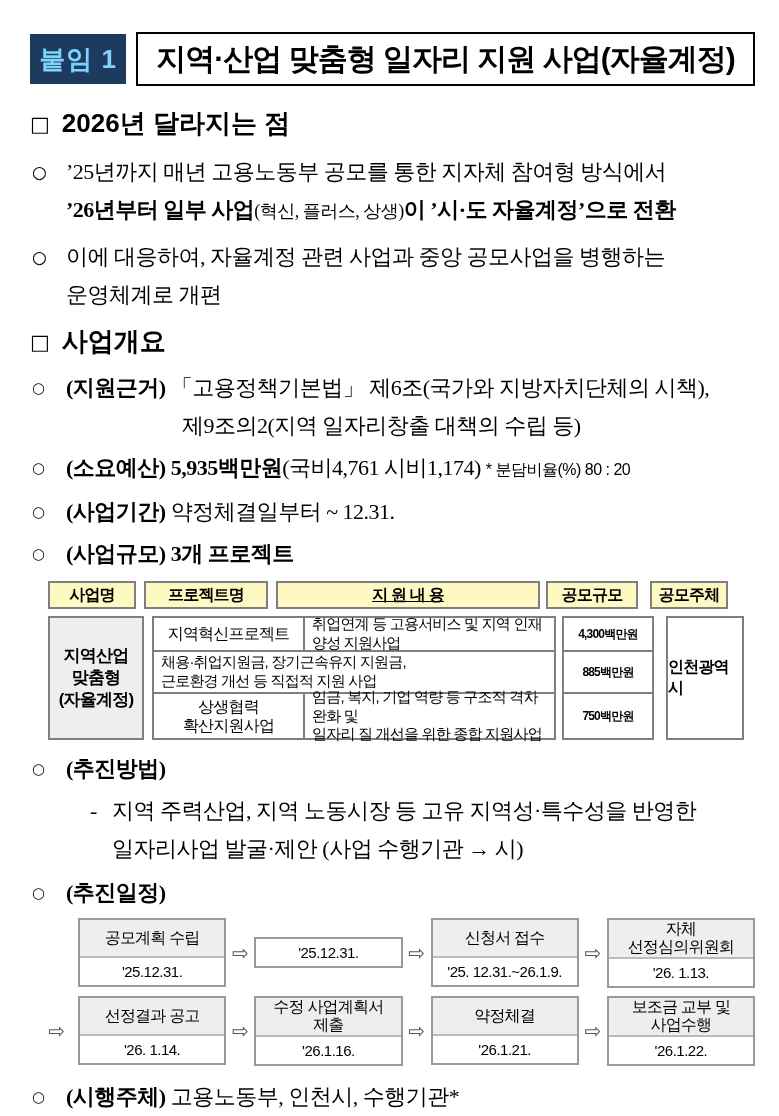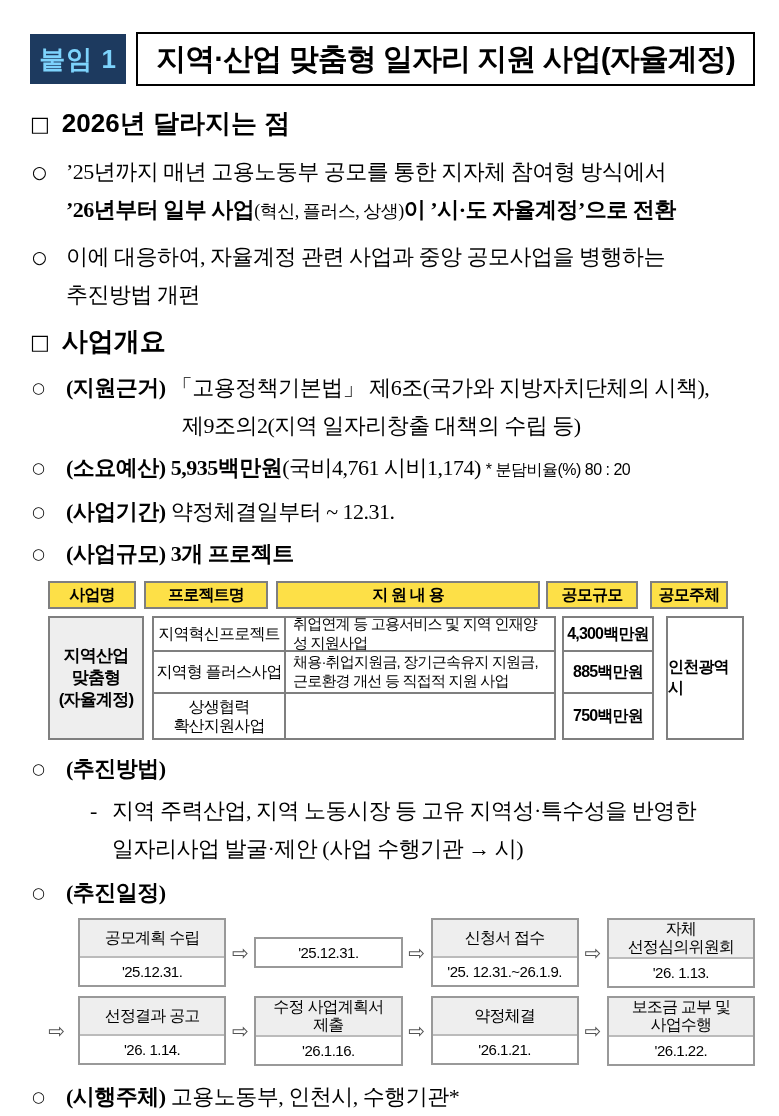--- a/index.html
+++ b/index.html
@@ -46,47 +46,47 @@
   .indent2 { padding-left:116px; }
   .note-small { font-family:"Liberation Sans", sans-serif; font-size:16px; letter-spacing:-0.5px; }
   .amount { font-weight:bold; }
   .dash-item { display:flex; margin-top:4px; font-size:22px; line-height:38px; padding-left:60px; letter-spacing:-0.5px; }
   .dash-item .dash { width:22px; flex:0 0 auto; }
 
   
   .tbl { margin:8px 0 0 18px; font-family:"Liberation Sans", sans-serif; letter-spacing:-0.8px; }
   .tbl-header { display:flex; }
   .th {
-    border:2px solid #7f7f7f; background:#fde047; height:28px;
+    border:2px solid #7f7f7f; background:#fef9c3; height:28px;
     display:flex; align-items:center; justify-content:center;
     font-weight:bold; font-size:16px;
   }
   .tbl-body { display:flex; margin-top:7px; align-items:stretch; }
   .group-box {
     width:96px; flex:0 0 auto; border:2px solid #7f7f7f; background:#eeeeee;
     display:flex; align-items:center; justify-content:center; text-align:center;
     font-weight:bold; font-size:17px; line-height:1.3;
   }
   .mid-grid { width:404px; flex:0 0 auto; margin-left:8px; border:2px solid #7f7f7f; background:#fff; }
   .mid-row { display:flex; border-bottom:2px solid #7f7f7f; }
   .mid-row:last-child { border-bottom:none; }
   .cell-project {
-    width:132px; flex:0 0 auto; border-right:2px solid #7f7f7f;
+    width:151px; flex:0 0 auto; border-right:2px solid #7f7f7f;
     display:flex; align-items:center; justify-content:center; text-align:center;
     font-size:16px; line-height:1.2; padding:2px 0;
   }
   .cell-content {
     flex:1 1 auto; display:flex; align-items:center; padding:2px 4px 2px 7px;
     font-size:15px; line-height:1.25;
   }
   .r1 { height:34px; } .r2 { height:42px; } .r3 { height:44px; }
   .budget-col { width:92px; flex:0 0 auto; margin-left:6px; border:2px solid #7f7f7f; background:#fff; }
   .budget-cell {
     display:flex; align-items:center; justify-content:center;
-    font-weight:bold; font-size:16px; border-bottom:2px solid #7f7f7f;
+    font-weight:bold; font-size:12px; border-bottom:2px solid #7f7f7f;
   }
   .budget-cell:last-child { border-bottom:none; }
   .owner-box {
     width:78px; flex:0 0 auto; margin-left:12px; border:2px solid #7f7f7f; background:#fff;
     display:flex; align-items:center; justify-content:center;
     font-weight:bold; font-size:16px;
   }
   .prewrap { white-space:pre-line; }
 
   
@@ -131,21 +131,21 @@
     <div class="bullet-text">
       <div>’25년까지 매년 고용노동부 공모를 통한 지자체 참여형 방식에서</div>
       <div><span class="b">’26년부터 일부 사업</span><span class="small-paren">(혁신, 플러스, 상생)</span><span class="b">이 ’시·도 자율계정’으로 전환</span></div>
     </div>
   </div>
 
   <div class="bullet" style="margin-top:8px;">
     <span class="mk">○</span>
     <div class="bullet-text">
       <div>이에 대응하여, 자율계정 관련 사업과 중앙 공모사업을 병행하는</div>
-      <div>추진방법 개편</div>
+      <div>운영체계로 개편</div>
     </div>
   </div>
 
   <div class="sec-heading" style="margin-top:10px;">
     <span class="sq">□</span>
     <span>사업개요</span>
   </div>
 
   <div class="bullet" style="margin-top:10px;">
     <span class="mk sm">○</span>
@@ -177,41 +177,42 @@
     <div class="bullet-text">
       <span class="b">(사업규모)</span>
       <span class="b">3개 프로젝트</span>
     </div>
   </div>
 
   <div class="tbl">
     <div class="tbl-header">
       <div class="th" style="width:88px;">사업명</div>
       <div class="th" style="width:124px; margin-left:8px;">프로젝트명</div>
-      <div class="th" style="width:264px; margin-left:8px;">지 원 내 용</div>
+      <div class="th" style="width:264px; margin-left:8px;text-decoration:underline;">지 원 내 용</div>
       <div class="th" style="width:92px; margin-left:6px;">공모규모</div>
       <div class="th" style="width:78px; margin-left:12px;">공모주체</div>
     </div>
     <div class="tbl-body">
       <div class="group-box prewrap">지역산업
 맞춤형
 (자율계정)</div>
       <div class="mid-grid">
         <div class="mid-row r1">
           <div class="cell-project">지역혁신프로젝트</div>
           <div class="cell-content prewrap">취업연계 등 고용서비스 및 지역 인재양성 지원사업</div>
         </div>
         <div class="mid-row r2">
-          <div class="cell-project">지역형 플러스사업</div>
           <div class="cell-content prewrap">채용·취업지원금, 장기근속유지 지원금,
 근로환경 개선 등 직접적 지원 사업</div>
         </div>
         <div class="mid-row r3">
           <div class="cell-project prewrap">상생협력
 확산지원사업</div>
+          <div class="cell-content prewrap">임금, 복지, 기업 역량 등 구조적 격차 완화 및
+일자리 질 개선을 위한  종합 지원사업</div>
         </div>
       </div>
       <div class="budget-col">
         <div class="budget-cell r1">4,300백만원</div>
         <div class="budget-cell r2">885백만원</div>
         <div class="budget-cell r3">750백만원</div>
       </div>
       <div class="owner-box">인천광역시</div>
     </div>
   </div>

